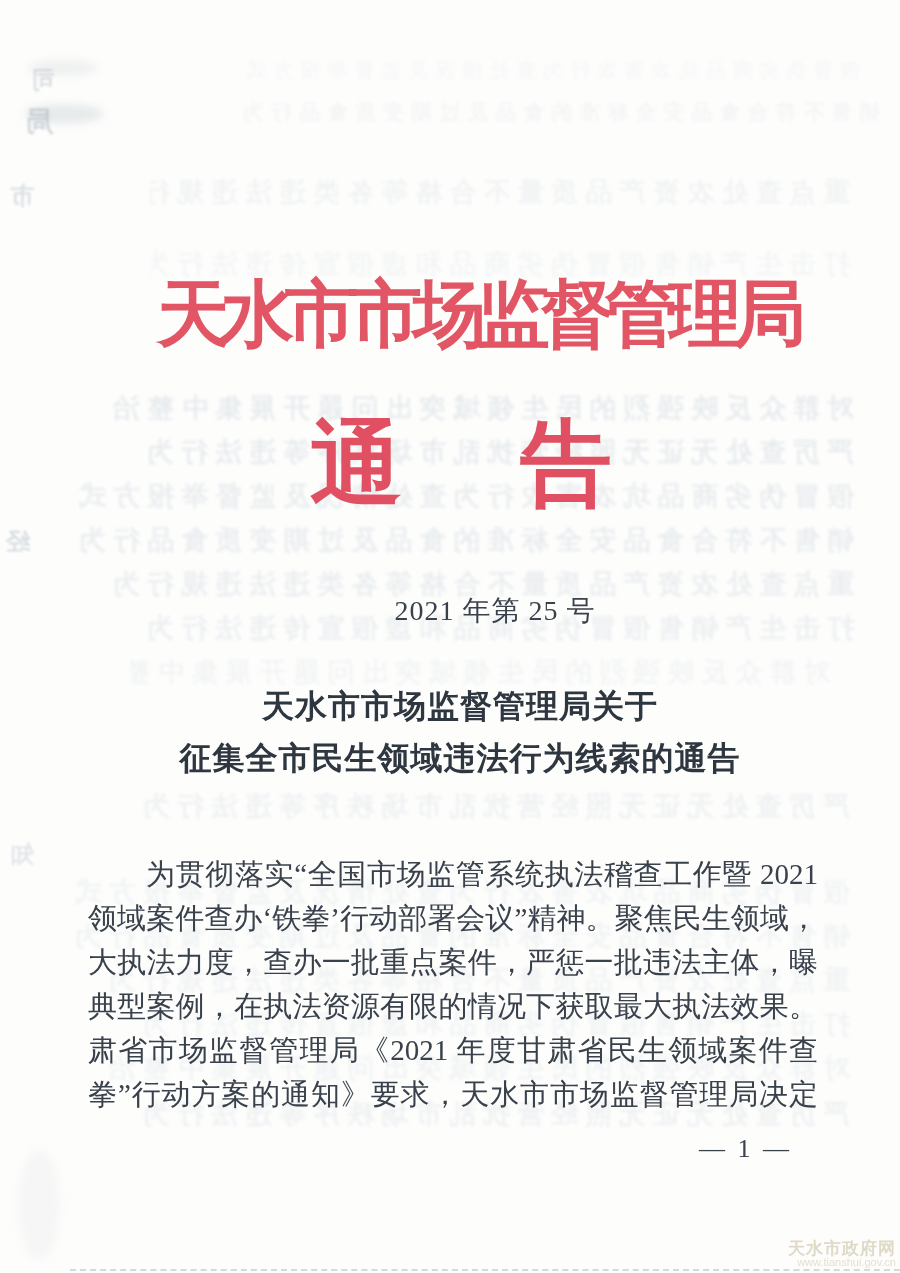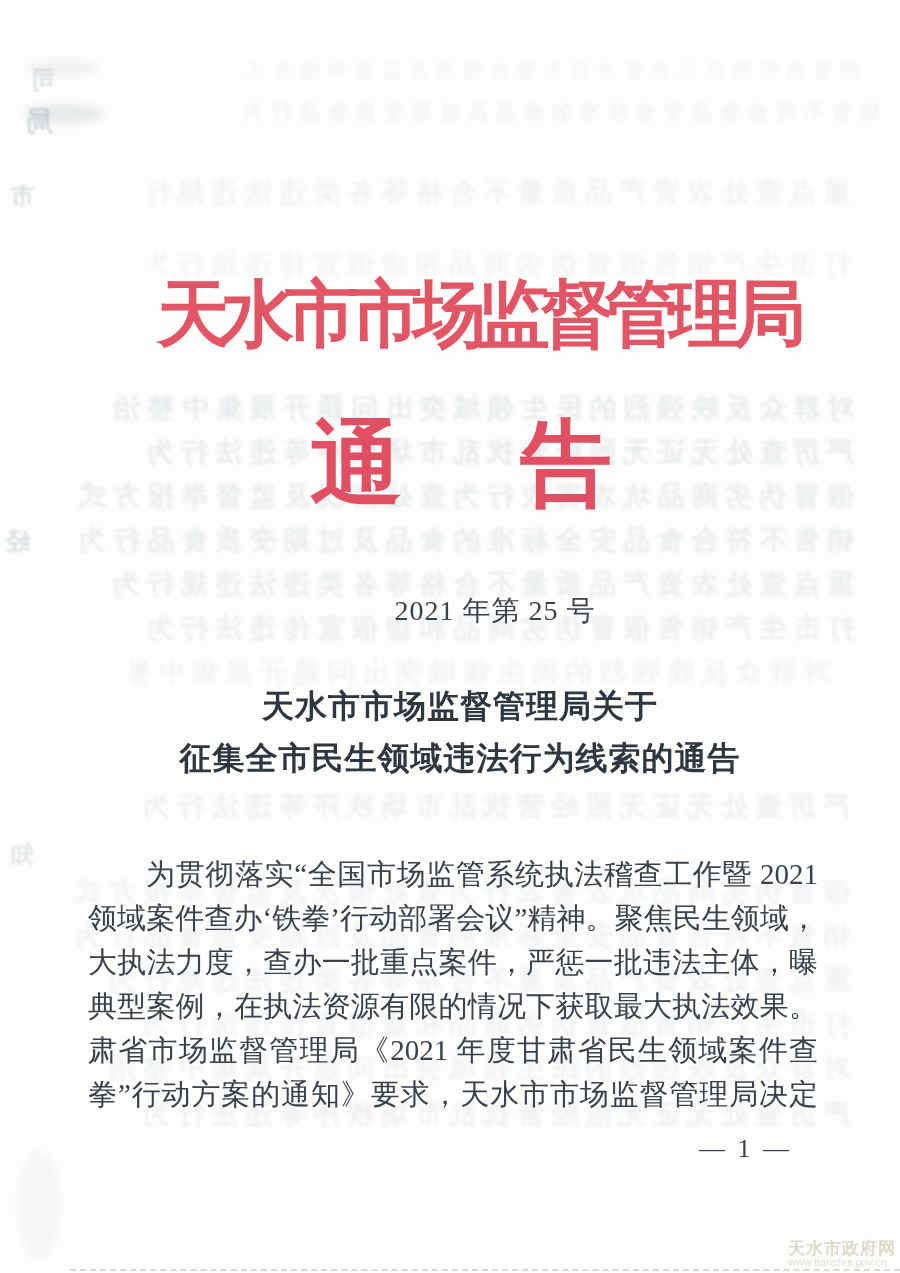--- a/index.html
+++ b/index.html
@@ -75,21 +75,21 @@
   .bl{
     height:44px;text-align:justify;text-align-last:justify;
     text-justify:inter-ideograph;overflow:hidden;
   }
   .bl-first{text-indent:58px;}
   .pageno{
     position:absolute;top:1134px;right:108px;
     font-size:26px;letter-spacing:3px;color:#39414c;
   }
   .watermark{
-    position:absolute;right:4px;bottom:4px;
+    position:absolute;right:4px;bottom:4px;text-align:right;
     pointer-events:none;line-height:1.05;
   }
   .wm-name{
     font-size:17px;font-weight:700;letter-spacing:1px;
     color:rgba(208,198,172,.65);
     font-family:"Liberation Sans","DejaVu Sans",sans-serif;
   }
   .wm-url{
     font-size:11px;color:rgba(208,198,172,.55);
     font-family:"Liberation Sans","DejaVu Sans",sans-serif;

